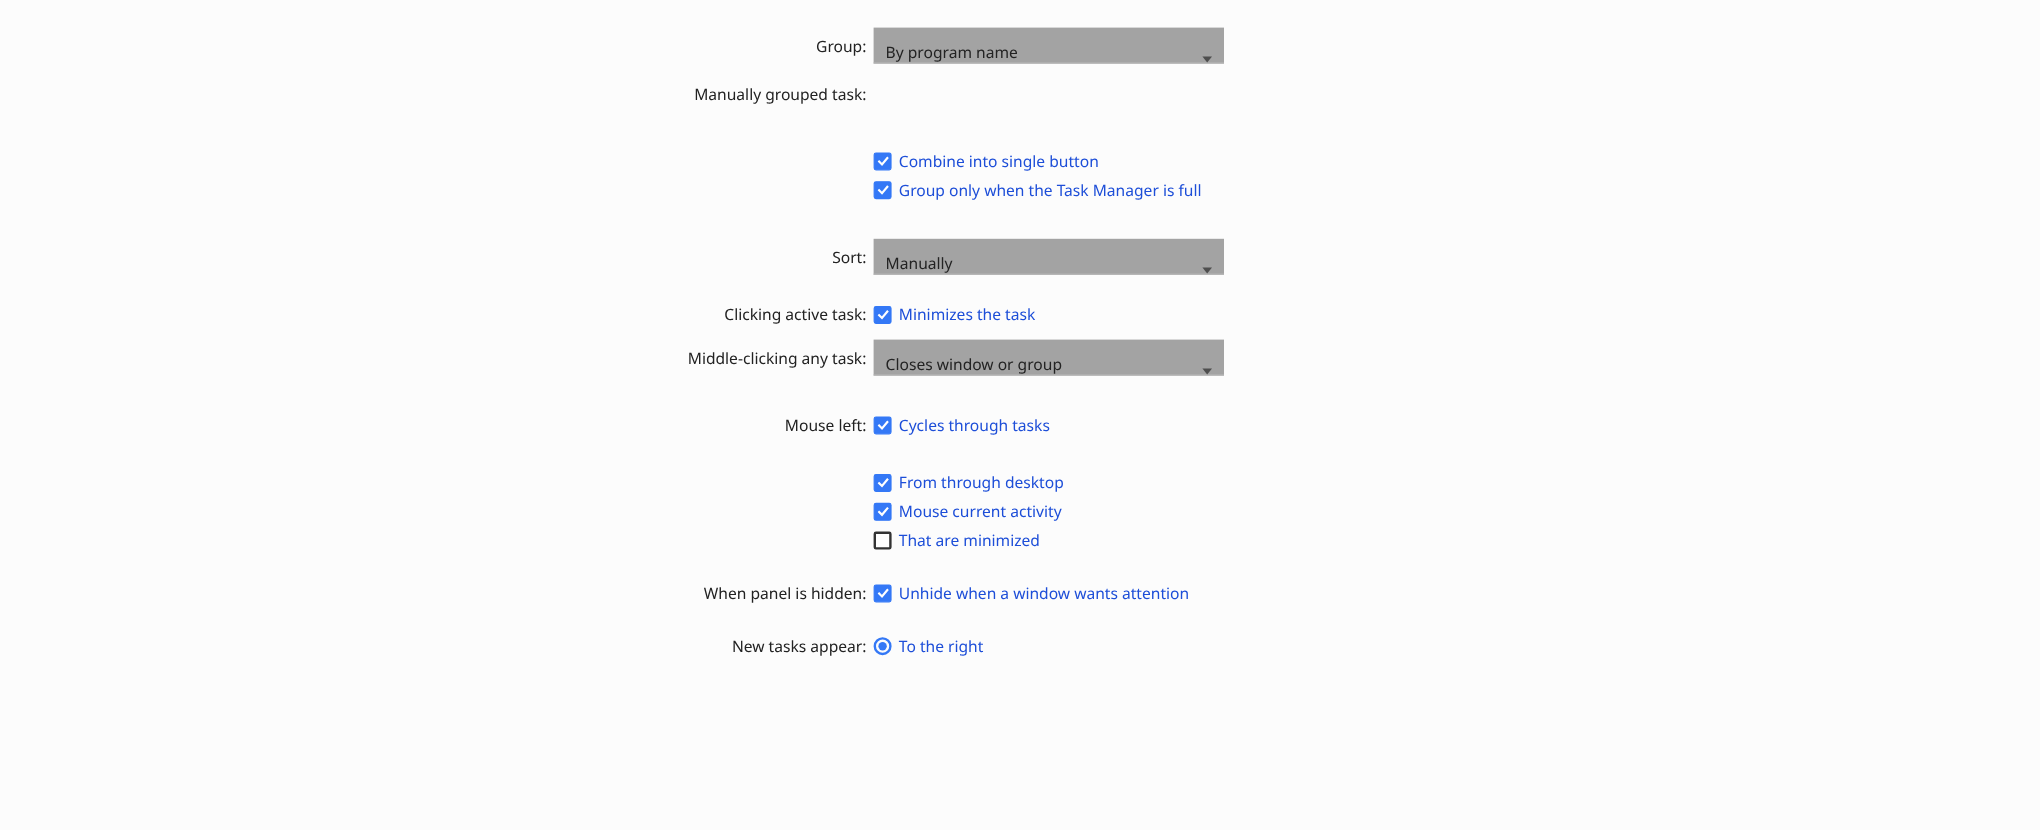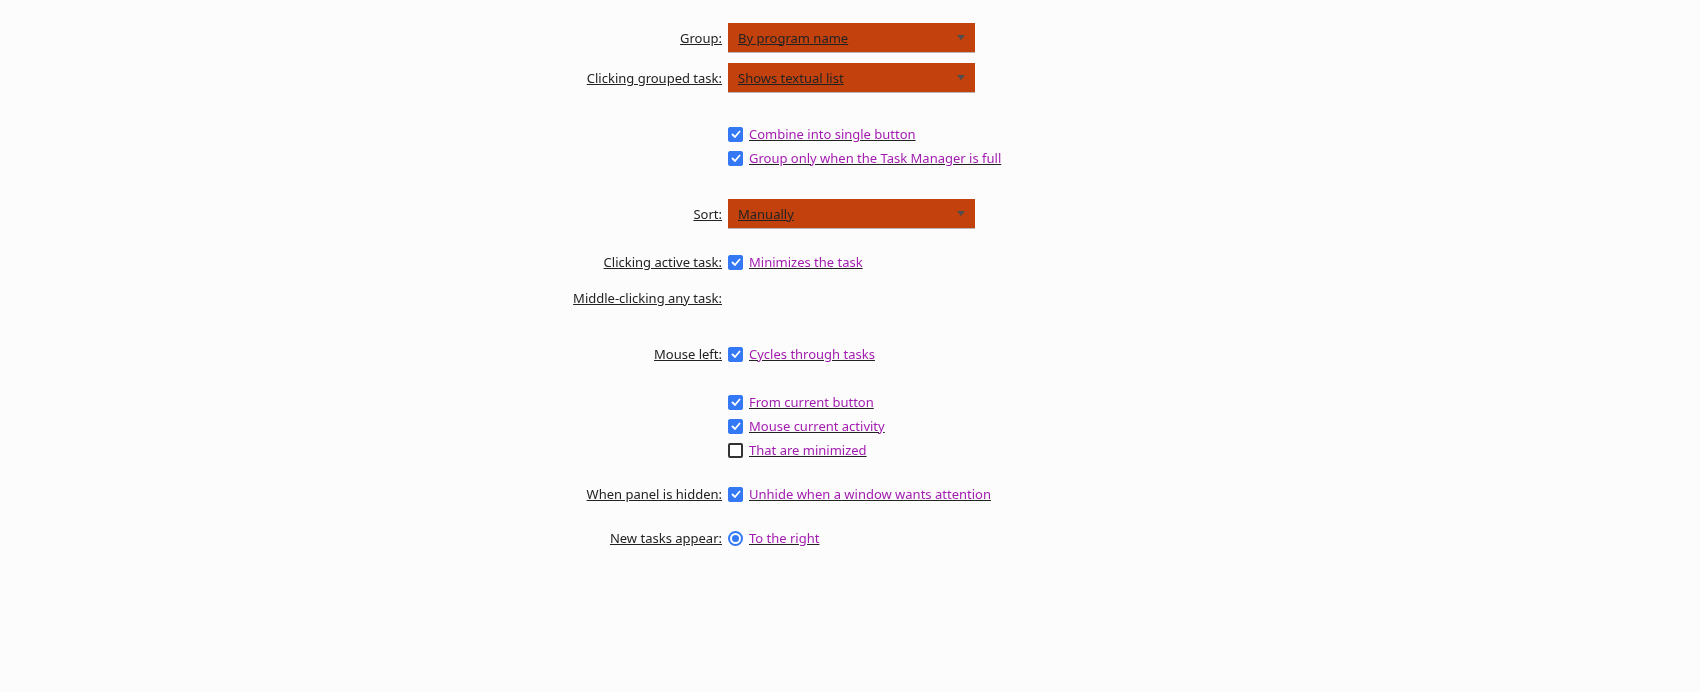--- a/index.html
+++ b/index.html
@@ -13,41 +13,40 @@
       padding-top: 22px;
     }
     .form {
       width: 100%;
     }
     .row {
       display: flex;
       align-items: center;
       height: 24px;
       margin-bottom: 0;
-      text-decoration: underline;
     }
     .label-col {
       width: 728px;
       text-align: right;
       padding-right: 6px;
       color: #222;
       line-height: 24px;
     }
     .input-col {
       display: flex;
       align-items: center;
     }
     .select {
-      width: 247px;
+      width: 292px;
       height: 30px;
-      background: #c2410c;
+      background: #a3a3a3;
       border: none;
       border-bottom: 1px solid #b6b6b6;
       display: flex;
-      align-items: center;
+      align-items: flex-end;
       justify-content: space-between;
       padding: 0 10px;
       cursor: pointer;
     }
     .select-text { color: #232323; }
     .caret {
       width: 0; height: 0;
       border-left: 4px solid transparent;
       border-right: 4px solid transparent;
       border-top: 5px solid #4e4e4e;
@@ -67,21 +66,21 @@
     .checkbox.checked {
       background: #3478f6;
       border: 1px solid #3478f6;
     }
     .checkbox.unchecked {
       background: #fff;
       border: 2px solid #333;
     }
     .checkbox.checked svg { display: block; }
     .checkbox svg { width: 10px; height: 10px; }
-    .cb-label { color: #a21caf; cursor: default; }
+    .cb-label { color: #1d4ed8; cursor: default; }
     .indent { padding-left: 20px; }
     .radio {
       width: 15px; height: 15px;
       border-radius: 50%;
       display: inline-flex;
       align-items: center;
       justify-content: center;
       margin-right: 6px;
       flex-shrink: 0;
     }
@@ -103,27 +102,21 @@
     <div class="label-col">Group:</div>
     <div class="input-col">
       <div class="select">
         <span class="select-text">By program name</span>
         <span class="caret"></span>
       </div>
     </div>
   </div>
 
   <div class="row row-with-select">
-    <div class="label-col">Clicking grouped task:</div>
-    <div class="input-col">
-      <div class="select">
-        <span class="select-text">Shows textual list</span>
-        <span class="caret"></span>
-      </div>
-    </div>
+    <div class="label-col">Manually grouped task:</div>
   </div>
 
   <div class="gap-md"></div>
 
   <div class="row">
     <div class="label-col"></div>
     <div class="input-col">
       <span class="checkbox checked">
           <svg viewBox="0 0 10 10">
             <path d="M1 5 L4 8 L9 2" stroke="#fff" stroke-width="1.8" fill="none"></path>
@@ -169,20 +162,26 @@
           </svg>
         </span>
       <span class="cb-label">Minimizes the task</span>
     </div>
   </div>
 
   <div class="gap-sm"></div>
 
   <div class="row row-with-select">
     <div class="label-col">Middle-clicking any task:</div>
+    <div class="input-col">
+      <div class="select">
+        <span class="select-text">Closes window or group</span>
+        <span class="caret"></span>
+      </div>
+    </div>
   </div>
 
   <div class="gap-md"></div>
 
   <div class="row">
     <div class="label-col">Mouse left:</div>
     <div class="input-col">
       <span class="checkbox checked">
           <svg viewBox="0 0 10 10">
             <path d="M1 5 L4 8 L9 2" stroke="#fff" stroke-width="1.8" fill="none"></path>
@@ -199,21 +198,21 @@
   <div class="gap-sm" style="height:4px;"></div>
 
   <div class="row">
     <div class="label-col"></div>
     <div class="input-col">
       <span class="checkbox checked">
           <svg viewBox="0 0 10 10">
             <path d="M1 5 L4 8 L9 2" stroke="#fff" stroke-width="1.8" fill="none"></path>
           </svg>
         </span>
-      <span class="cb-label">From current button</span>
+      <span class="cb-label">From through desktop</span>
     </div>
   </div>
 
   <div class="row">
     <div class="label-col"></div>
     <div class="input-col">
       <span class="checkbox checked">
           <svg viewBox="0 0 10 10">
             <path d="M1 5 L4 8 L9 2" stroke="#fff" stroke-width="1.8" fill="none"></path>
           </svg>

